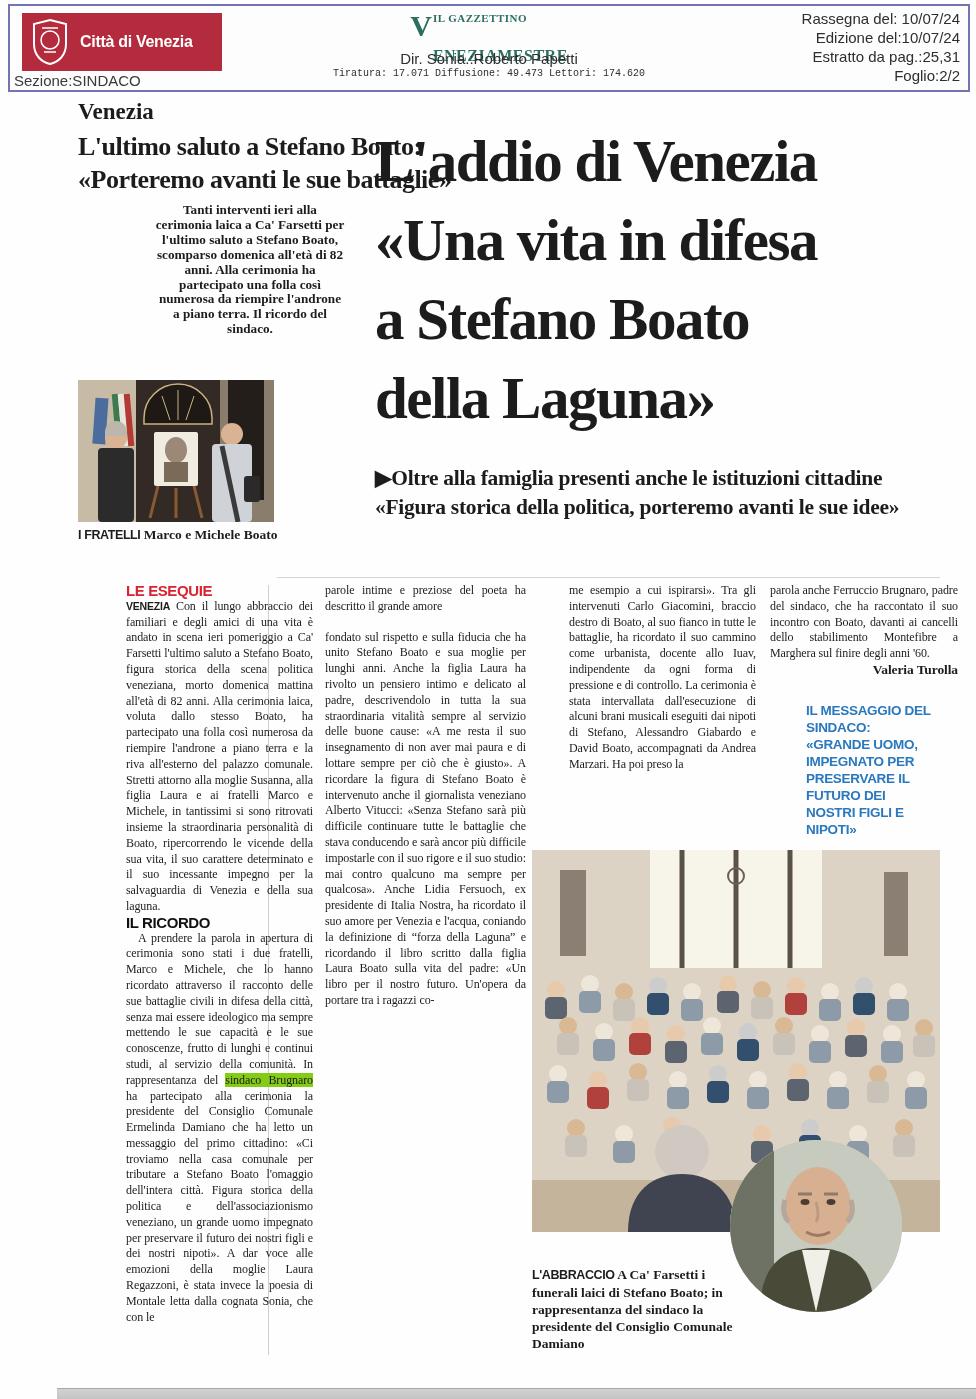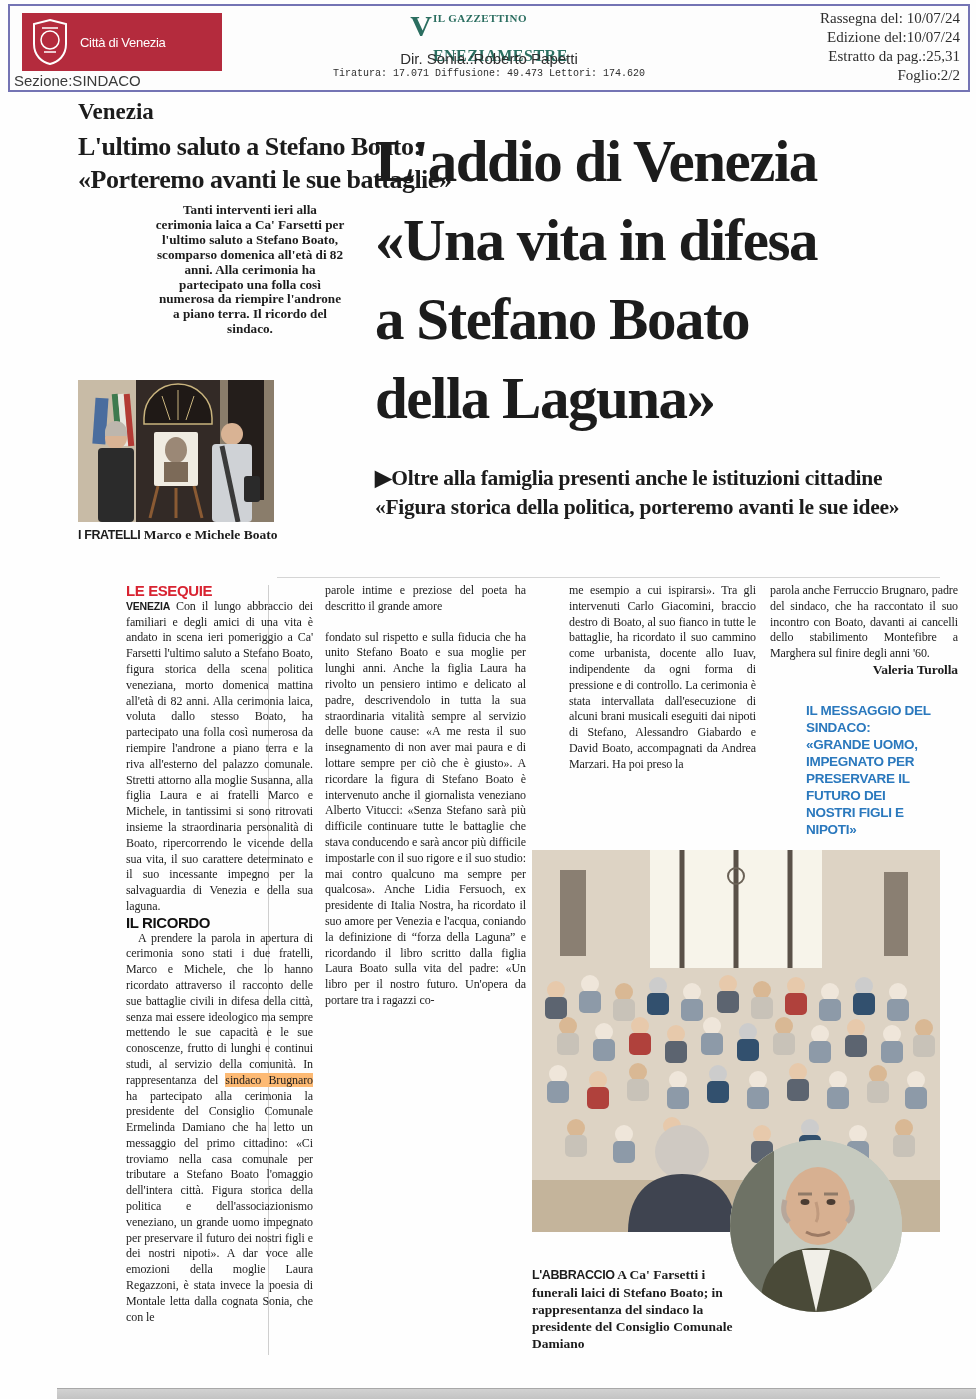--- a/index.html
+++ b/index.html
@@ -3,31 +3,31 @@
 <meta charset="utf-8">
 <style>
   html,body{margin:0;padding:0;background:#ffffff;}
   .page{position:relative;width:976px;height:1399px;background:#fefefe;overflow:hidden;
         font-family:"Liberation Serif",serif;color:#1c1c1c;}
 
   
   .hdr{position:absolute;left:8px;top:4px;width:958px;height:84px;border:2px solid #7474b4;background:#fdfdfd;}
   .logo-box{position:absolute;left:12px;top:7px;width:200px;height:58px;background:#b42b3d;display:flex;align-items:center;}
   .logo-box svg{margin-left:8px;}
-  .logo-text{color:#fff;font-family:"Liberation Sans",sans-serif;font-weight:normal;font-size:13px;margin-left:10px;letter-spacing:-0.3px;}
+  .logo-text{color:#fff;font-family:"Liberation Sans",sans-serif;font-weight:bold;font-size:16px;margin-left:10px;letter-spacing:-0.3px;}
   .section-line{position:absolute;left:4px;top:66px;font-family:"Liberation Sans",sans-serif;font-size:15px;color:#3a3a3a;}
   .masthead{position:absolute;left:0;right:0;top:6px;display:flex;justify-content:center;}
   .mh-inner{display:flex;align-items:flex-start;color:#2b6e60;}
   .mh-v{font-size:30px;font-weight:bold;line-height:28px;}
   .mh-col{display:flex;flex-direction:column;margin-left:1px;gap:24px;}
   .mh-top{font-size:11px;font-weight:bold;letter-spacing:0.5px;line-height:12px;}
   .mh-bottom{font-size:16px;font-weight:bold;letter-spacing:0.5px;line-height:15px;}
   .dir-line{position:absolute;left:0;right:0;top:44px;text-align:center;font-family:"Liberation Sans",sans-serif;font-size:15px;color:#2e2e2e;}
   .tiratura-line{position:absolute;left:0;right:0;top:62px;text-align:center;font-family:Liberation Mono, monospace;font-size:10px;color:#2e2e2e;}
-  .hdr-right{position:absolute;right:8px;top:3px;text-align:right;font-family:Liberation Serif, serif;font-size:15px;line-height:19px;color:#2e2e2e;}
+  .hdr-right{position:absolute;right:8px;top:3px;text-align:right;font-family:Liberation Sans, sans-serif;font-size:15px;line-height:19px;color:#2e2e2e;}
 
   
   .kicker{position:absolute;left:78px;top:99px;font-size:23px;font-weight:bold;}
   .lh{position:absolute;left:78px;top:130px;font-size:26px;font-weight:bold;line-height:33px;white-space:nowrap;letter-spacing:-0.5px;}
   .intro{position:absolute;left:155px;top:203px;width:190px;font-size:13.2px;font-weight:bold;line-height:14.9px;text-align:center;}
   .lphoto{position:absolute;left:78px;top:380px;width:196px;height:142px;background:#b9ab96;overflow:hidden;}
   .lcaption{position:absolute;left:78px;top:527px;width:200px;font-size:13.5px;font-weight:bold;line-height:16px;}
   .cap-lead{font-family:"Liberation Sans",sans-serif;font-size:12.5px;letter-spacing:-0.4px;}
 
   
@@ -44,21 +44,21 @@
   .col1{left:78px;width:187px;height:782px;overflow:hidden;}
   .col2{left:277px;width:201px;}
   .col3{left:521px;width:187px;height:260px;overflow:hidden;}
   .col4{left:722px;width:188px;}
   .sec-title{font-family:"Liberation Sans",sans-serif;font-weight:bold;font-size:15px;letter-spacing:-0.4px;margin:0 0 4px 0;}
   .sec-red{color:#d82331;}
   .sec-black{color:#111;margin-top:10px;}
   .small-lead{font-family:"Liberation Sans",sans-serif;font-weight:bold;font-size:10.5px;letter-spacing:-0.2px;}
   .indent{text-indent:12px;}
   .gap{margin-top:15px !important;}
-  .hl{background:#fdba74;}
+  .hl{background:#84cc16;}
   .byline{margin-top:6px;text-align:right;font-weight:bold;font-size:13.5px;}
   .quote-box{margin:24px 0 0 36px;width:130px;font-family:"Liberation Sans",sans-serif;font-weight:bold;
              font-size:13.5px;line-height:17px;color:#2a78bd;letter-spacing:-0.3px;text-align:left;}
 
   
   .bphoto{position:absolute;left:532px;top:850px;width:408px;height:382px;overflow:hidden;background:#e8e0d2;}
   .cphoto{position:absolute;left:730px;top:1140px;width:172px;height:172px;border-radius:50%;overflow:hidden;background:#c6cabf;}
   .bcaption{position:absolute;left:532px;top:1266px;width:205px;font-size:13.5px;font-weight:bold;line-height:17px;}
 
   

